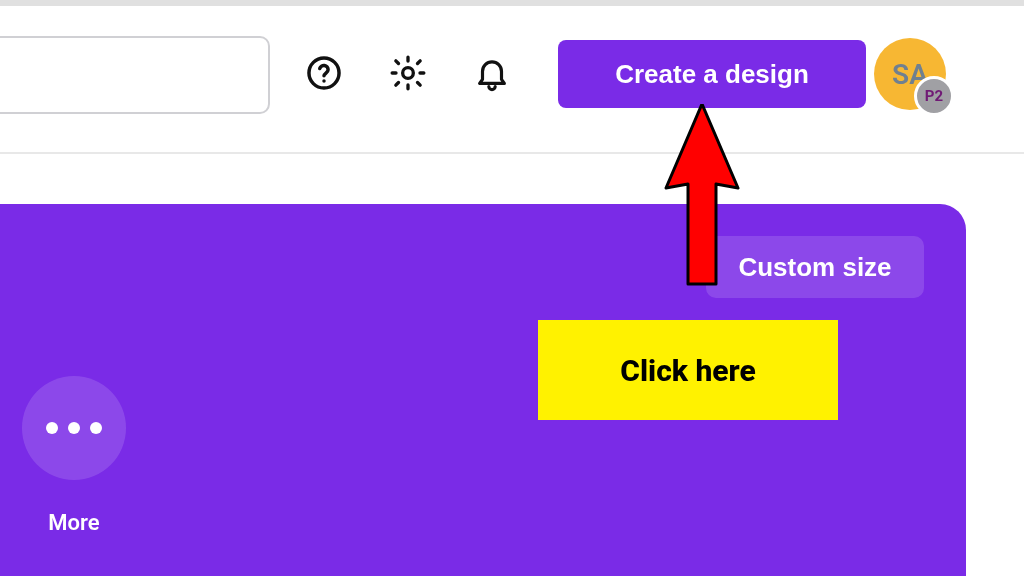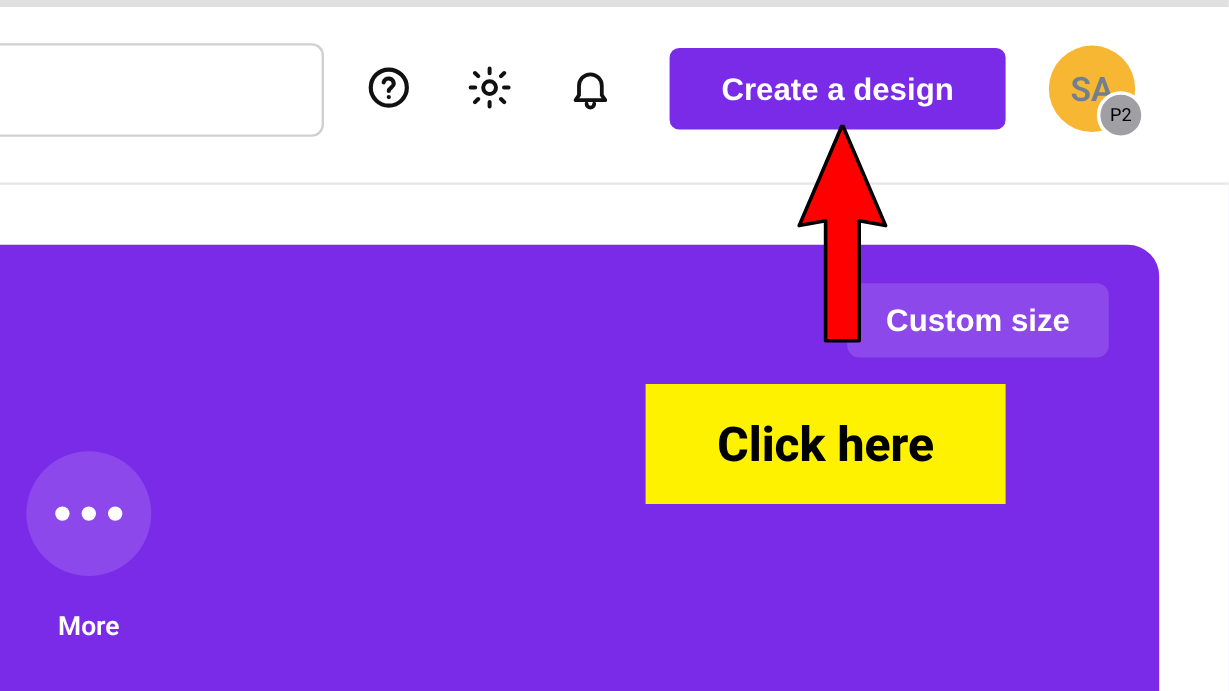--- a/index.html
+++ b/index.html
@@ -37,21 +37,21 @@
     display: flex; align-items: center; justify-content: center;
     color: #111;
   }
   .icon-help { left: 302px; }
   .icon-gear { left: 386px; }
   .icon-bell { left: 470px; }
 
   .create-btn {
     position: absolute;
     top: 34px; left: 558px;
-    width: 280px; height: 68px;
+    width: 308px; height: 68px;
     background: #7a2be7;
     border: none; border-radius: 8px;
     color: #fff; font-size: 26px; font-weight: 700;
     cursor: pointer;
     display: flex; align-items: center; justify-content: center;
   }
 
   .avatar-wrap {
     position: absolute;
     top: 32px; left: 874px;
@@ -62,21 +62,21 @@
     background: #f7b733;
     display: flex; align-items: center; justify-content: center;
     font-size: 28px; font-weight: 600; color: #708090;
     overflow: hidden;
   }
   .avatar-badge {
     position: absolute; right: -8px; bottom: -6px;
     width: 40px; height: 40px; border-radius: 50%;
     background: #a0a0a4; border: 3px solid #fff;
     display: flex; align-items: center; justify-content: center;
-    color: #000000; font-size: 15px; font-weight: 400;
+    color: #701a75; font-size: 15px; font-weight: 700;
   }
 
   
   .hero {
     position: absolute;
     top: 204px; left: -40px;
     width: 1006px; height: 420px;
     background: #7a2be7;
     border-top-right-radius: 26px;
   }
@@ -118,21 +118,21 @@
   }
   .arrow svg { width: 100%; height: 100%; }
 
   
   .callout {
     position: absolute;
     left: 538px; top: 320px;
     width: 300px; height: 100px;
     background: #fff200;
     display: flex; align-items: center; justify-content: center;
-    font-size: 40px; font-weight: 800; color: #000;
+    font-size: 30px; font-weight: 800; color: #000;
   }
 </style>
 </head>
 <body>
 
 <div class="top-edge"></div>
 
 <div class="header">
 
   <input class="search-box" type="text" style="">

